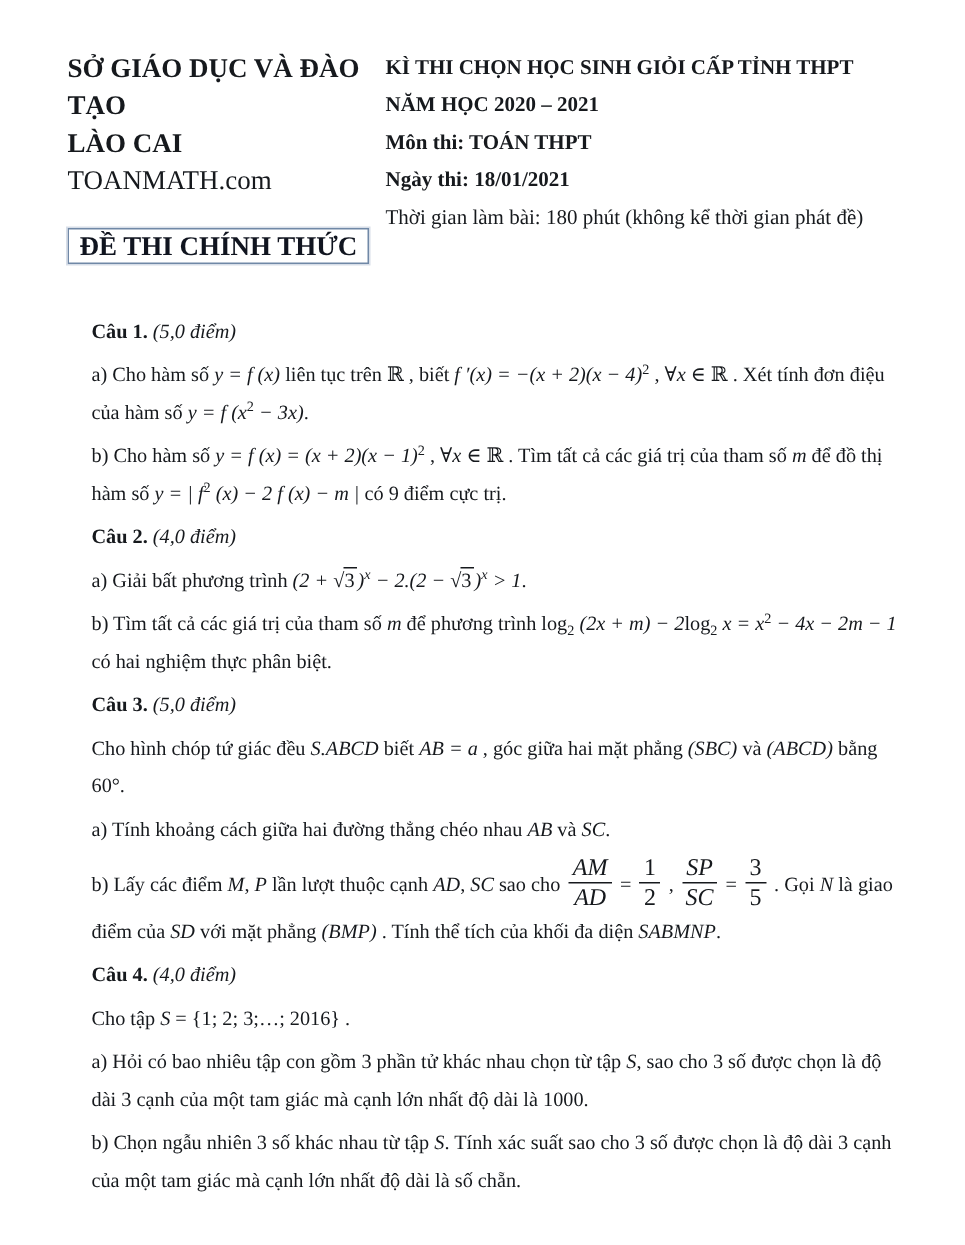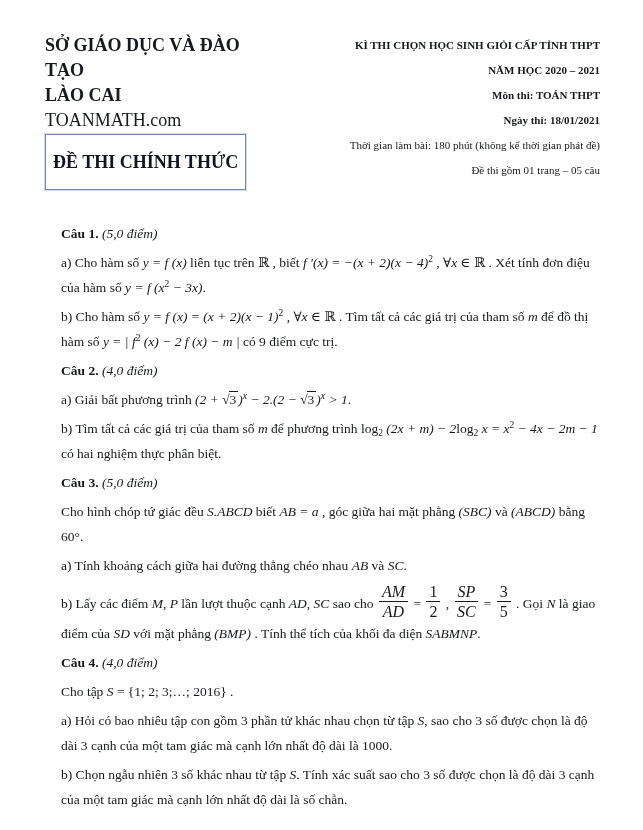--- a/index.html
+++ b/index.html
@@ -6,25 +6,25 @@
   body {
     width: 643px; height: 830px; overflow: hidden;
     font-family: "Liberation Serif", "DejaVu Serif", "DejaVu Sans", serif;
     color: #16191d;
   }
   .page { box-sizing: border-box; width: 643px; height: 830px; padding: 33px 43px 0 45px; }
 
   
   .header { display: flex; align-items: flex-start; }
   .header-left { width: 212px; text-align: left; font-size: 18px; line-height: 25px; }
-  .header-right { flex: 1; text-align: right; font-size: 11px; line-height: 25px; }
+  .header-right { flex: 1; text-align: left; font-size: 14px; line-height: 25px; }
   .hbold { font-weight: bold; }
   .stamp {
     display: inline-block; border: 1px solid #7088a6; outline: 1px solid #d7dee8;
-    padding: 16px 7px; font-weight: bold; line-height: 22px; margin-top: 1px; color: #10141f;
+    padding: 0 7px; font-weight: bold; line-height: 22px; margin-top: 19px; color: #10141f;
   }
 
   
   .content { margin-top: 31px; font-size: 13.5px; line-height: 25px; }
   .content p { margin: 0 0 4px 16px; }
   .q-label .ql { font-weight: bold; }
   .q-label .qp { font-style: italic; }
   .m { font-style: italic; }
   sup, sub { line-height: 0; font-size: 9.5px; }
   sup { vertical-align: 5px; }
@@ -51,21 +51,20 @@
       <div>
         <span class="stamp">ĐỀ THI CHÍNH THỨC</span>
       </div>
     </div>
     <div class="header-right">
       <div class="hbold">KÌ THI CHỌN HỌC SINH GIỎI CẤP TỈNH THPT</div>
       <div class="hbold">NĂM HỌC 2020 – 2021</div>
       <div class="hbold">Môn thi: TOÁN THPT</div>
       <div class="hbold">Ngày thi: 18/01/2021</div>
       <div>Thời gian làm bài: 180 phút (không kể thời gian phát đề)</div>
-      <div>Đề thi gồm 01 trang – 05 câu</div>
     </div>
   </div>
 
   <div class="content">
 
     <section>
       <p class="q-label">
         <span class="ql">Câu 1.</span>
         <span class="qp">(5,0 điểm)</span>
       </p>

